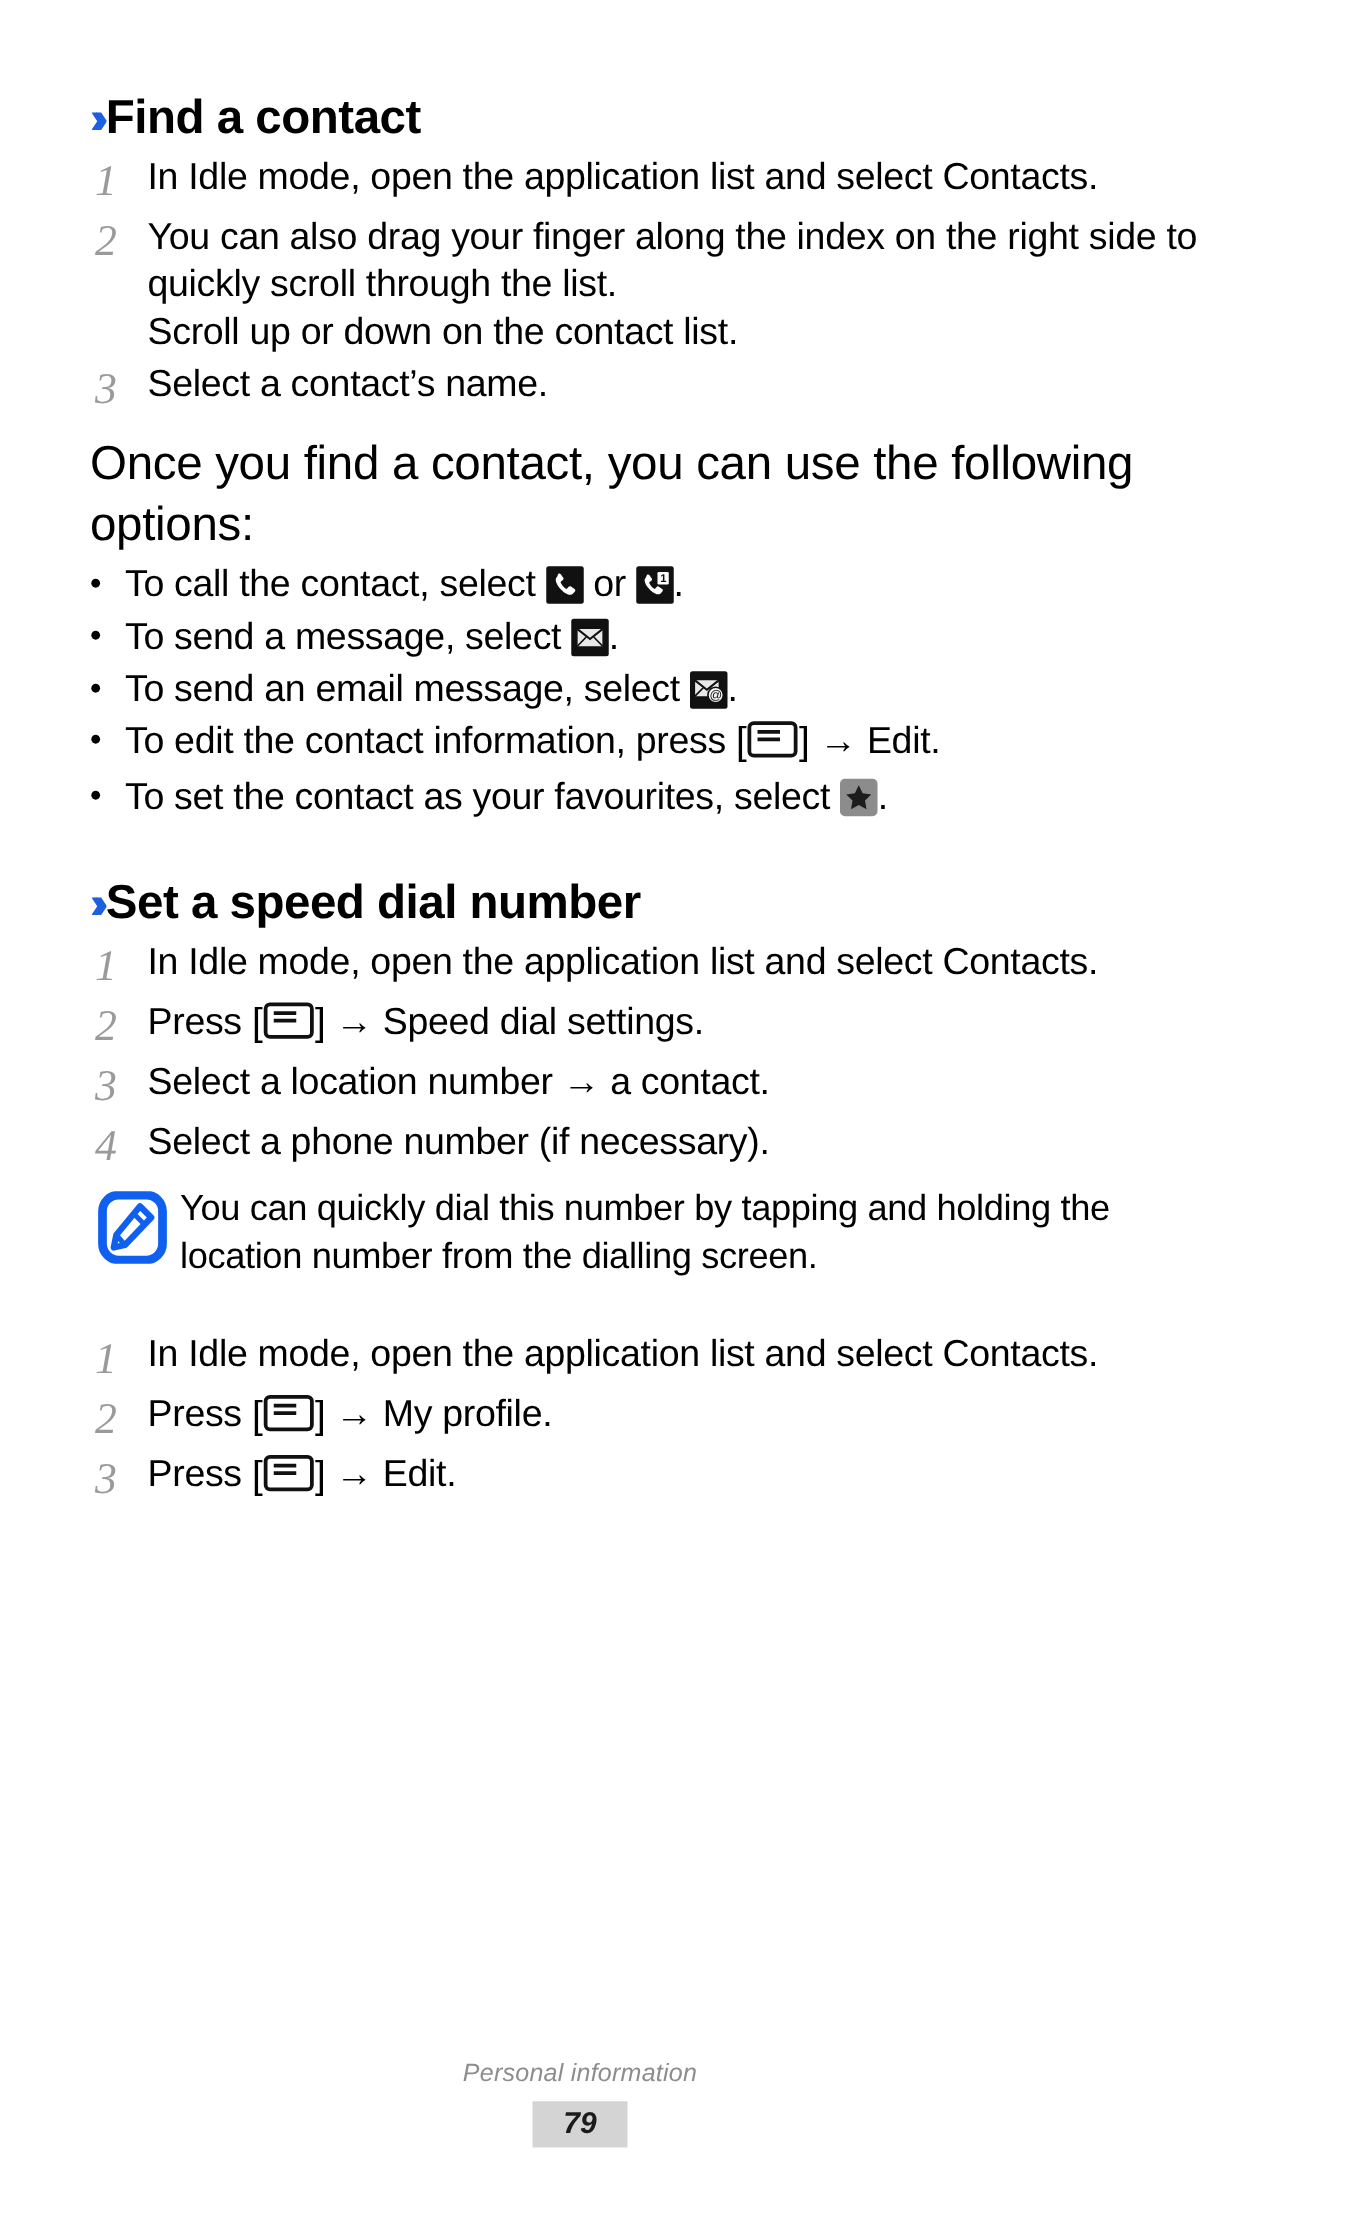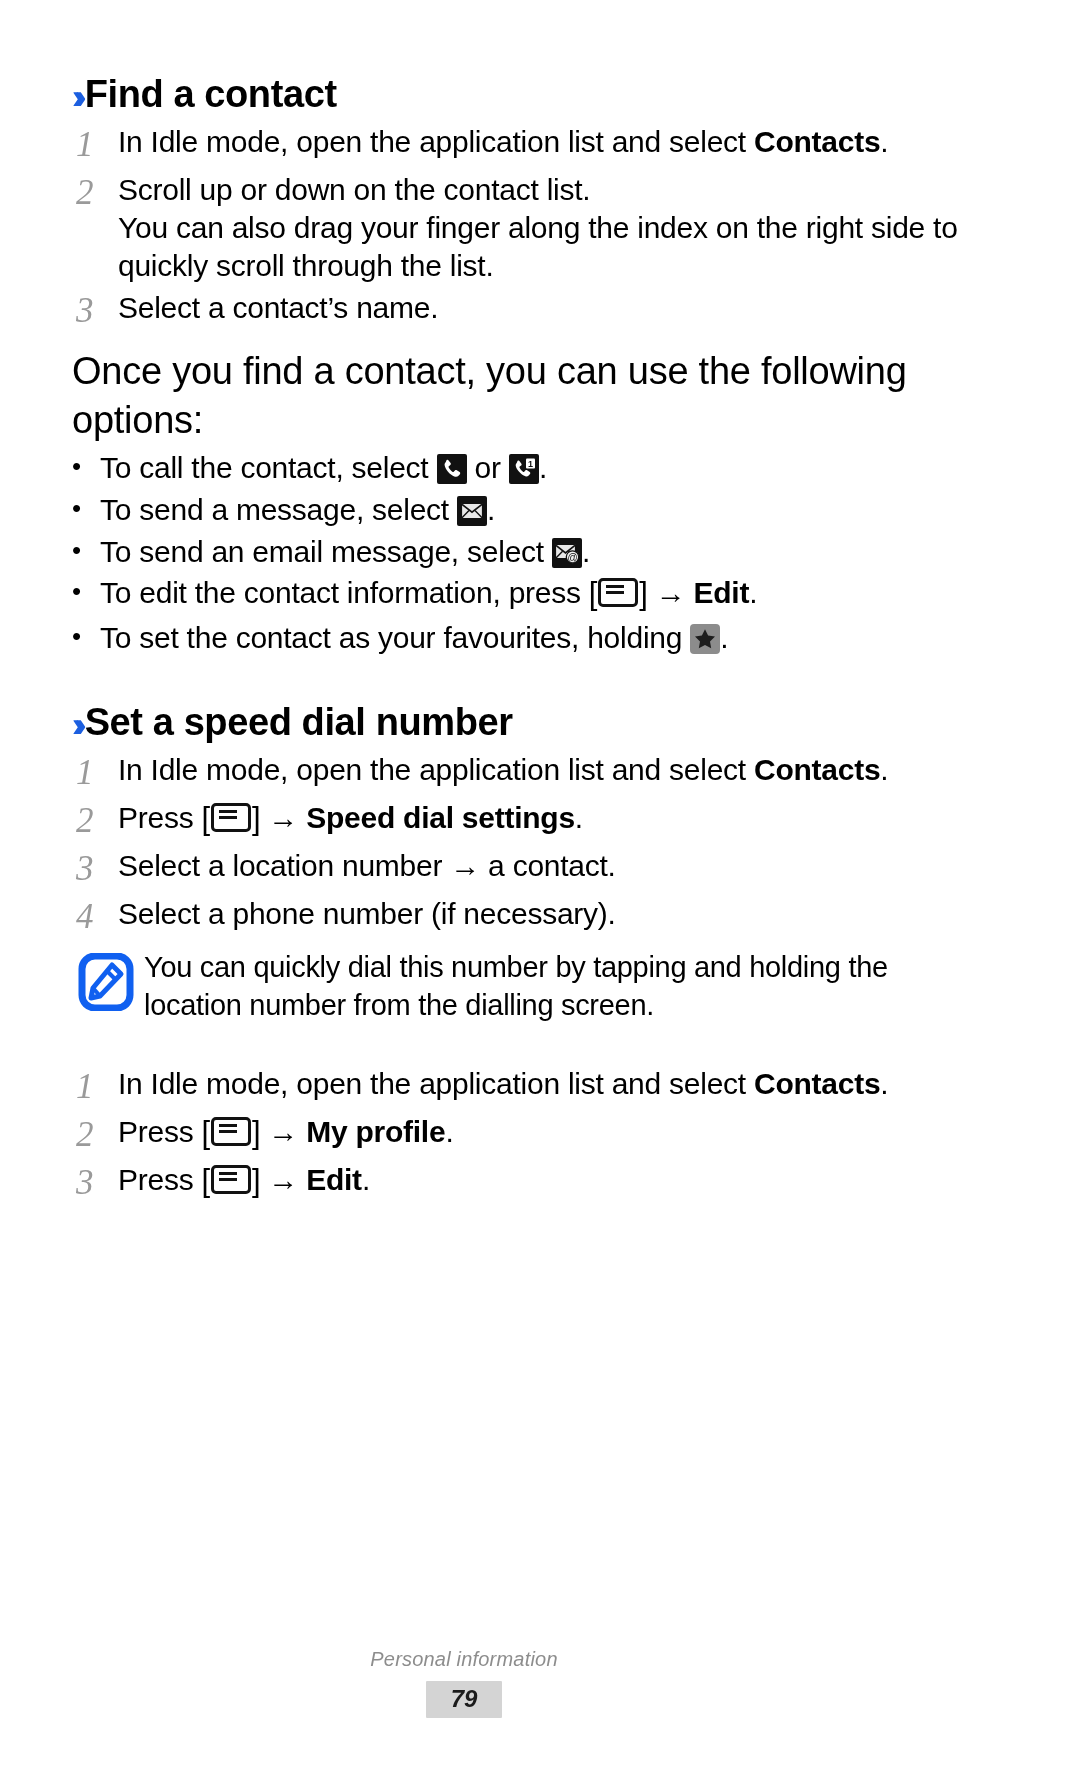--- a/index.html
+++ b/index.html
@@ -69,21 +69,21 @@
     text-align: left;
     padding-left: 4px;
     box-sizing: border-box;
   }
   .step .body {
     flex: 1 1 auto;
     font-size: 30px;
     line-height: 1.27;
     letter-spacing: -0.25px;
   }
-  .bold { font-weight: bold; }
+  .bold { font-weight: normal; }
 
   
   .para {
     font-size: 38px;
     line-height: 1.27;
     letter-spacing: -0.25px;
     margin: 14px 0 4px 0;
   }
 
   
@@ -218,22 +218,22 @@
   </div>
 
   <div class="step">
     <div class="num">1</div>
     <div class="body"><span>In Idle mode, open the application list and select </span><span class="bold">Contacts</span><span>.</span></div>
   </div>
 
   <div class="step">
     <div class="num">2</div>
     <div class="body">
+      <div>You can also drag your finger along the index on the right side to quickly scroll through the list.</div>
       <div>Scroll up or down on the contact list.</div>
-      <div>You can also drag your finger along the index on the right side to quickly scroll through the list.</div>
     </div>
   </div>
 
   <div class="step">
     <div class="num">3</div>
     <div class="body">Select a contact’s name.</div>
   </div>
 
   <div class="para">Once you find a contact, you can use the following options:</div>
 
@@ -270,21 +270,21 @@
               </svg></span><span>.</span></span>
     </div>
 
     <div class="bullet">
       <span class="dot">•</span>
       <span class="btext"><span>To edit the contact information, press </span><span class="menukey"><span class="brk">[</span><span class="key"><i class="l1"></i><i class="l2"></i></span><span class="brk">]</span></span><span> → </span><span class="bold">Edit</span><span>.</span></span>
     </div>
 
     <div class="bullet">
       <span class="dot">•</span>
-      <span class="btext"><span>To set the contact as your favourites, holding </span><span class="ic-star"><svg width="30" height="30" viewBox="0 0 30 30">
+      <span class="btext"><span>To set the contact as your favourites, select </span><span class="ic-star"><svg width="30" height="30" viewBox="0 0 30 30">
                 <path d="M15 5.2 l3.1 6.3 6.9 1 -5 4.9 1.2 6.9 -6.2 -3.3 -6.2 3.3 1.2 -6.9 -5 -4.9 6.9 -1z" fill="#1d1d1d"></path>
               </svg></span><span>.</span></span>
     </div>
 
   </div>
 
   <div class="sp-lg"></div>
 
   <div class="section-head">
     <span class="chev"></span>

